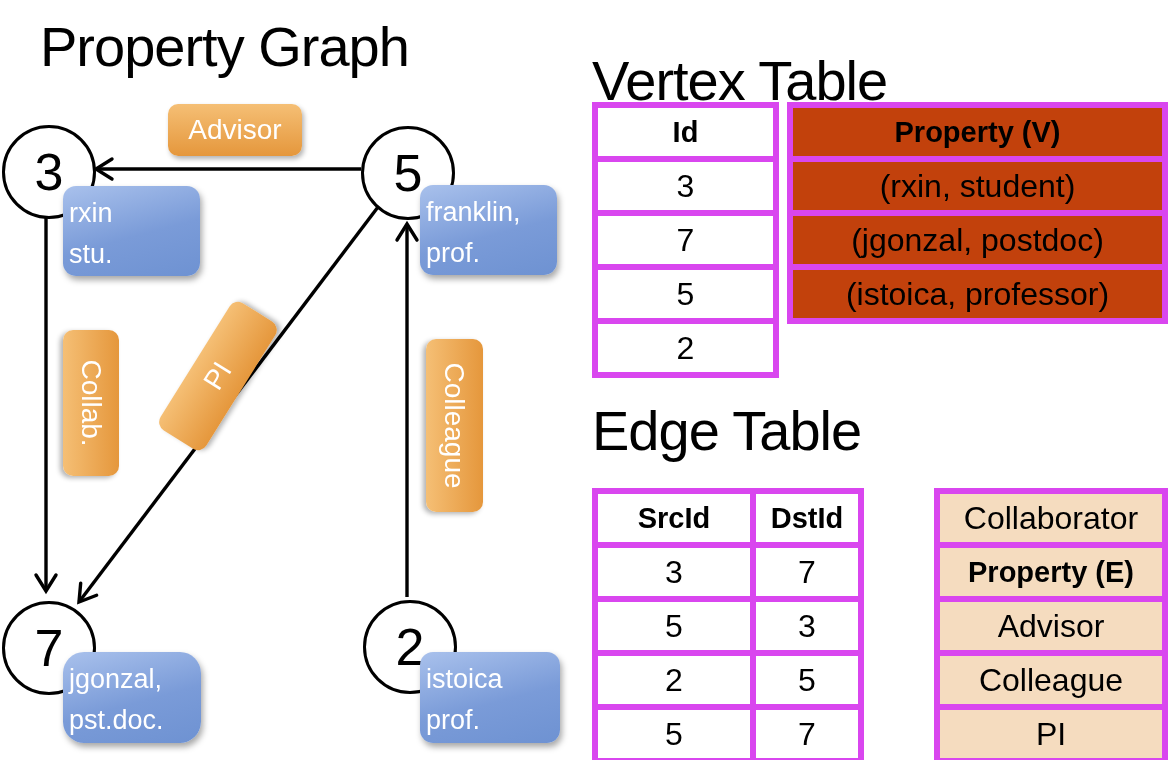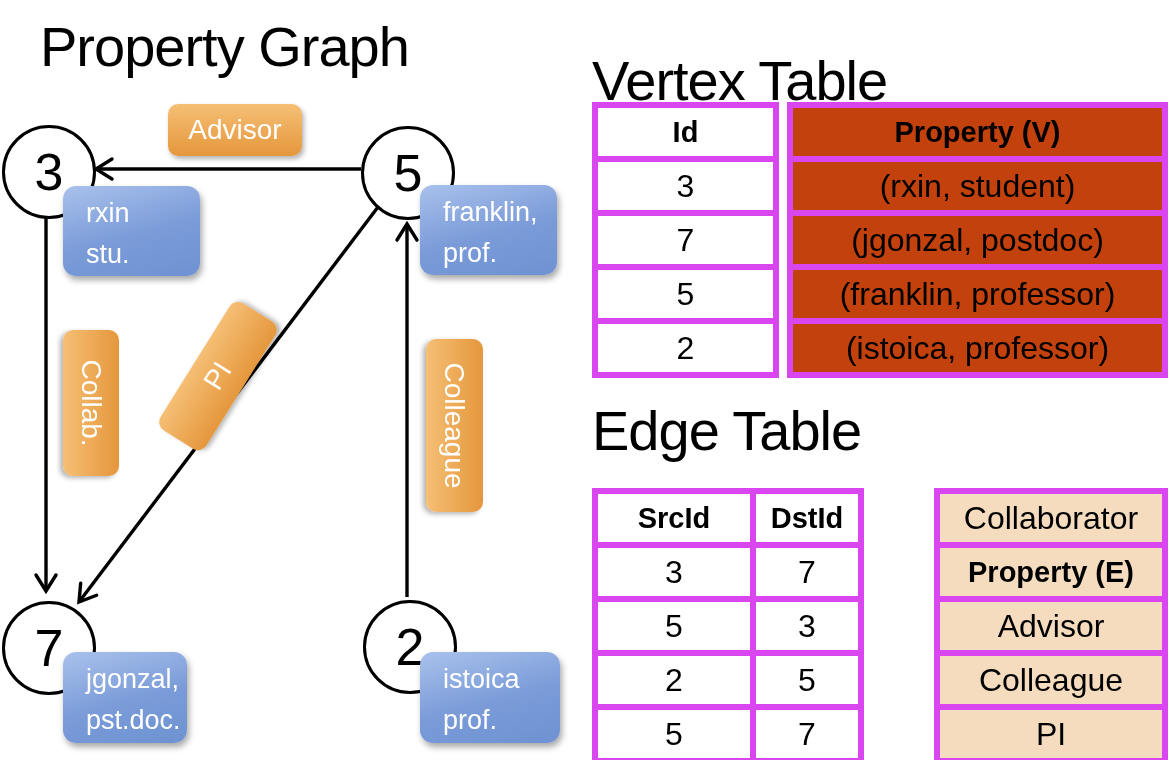--- a/index.html
+++ b/index.html
@@ -16,21 +16,21 @@
   #graph svg{position:absolute;left:0;top:0;}
   .gnode{
     position:absolute;width:88px;height:88px;border:3.5px solid #000;border-radius:50%;
     background:#fff;display:flex;align-items:center;justify-content:center;
     font-size:52px;font-weight:300;
   }
   .vbox{
     position:absolute;box-sizing:border-box;border-radius:13px;
     background:linear-gradient(165deg,#A9C1EC 0%,#7A9BD8 55%,#6E92D2 100%);
     color:#fff;font-size:27px;font-weight:300;line-height:41px;
-    padding:7px 0 0 23px;box-shadow:2px 4px 6px rgba(0,0,0,0.35);
+    padding:7px 0 0 6px;box-shadow:2px 4px 6px rgba(0,0,0,0.35);
   }
   .ebox{
     position:absolute;box-sizing:border-box;border-radius:10px;
     color:#fff;font-size:28px;font-weight:300;
     display:flex;align-items:center;justify-content:center;
     box-shadow:2px 3px 5px rgba(0,0,0,0.30);
   }
   .ebox.h{background:linear-gradient(180deg,#F5BF75 0%,#E5973C 100%);}
   .ebox.v{background:linear-gradient(0deg,#F5BF75 0%,#E5973C 100%);}
   
@@ -83,21 +83,21 @@
       </div>
 
     <div class="vbox" style="left:63px;top:186px;width:137px;height:90px;">
       <div>rxin</div>
       <div>stu.</div>
     </div>
     <div class="vbox" style="left:420px;top:185px;width:137px;height:90px;">
       <div>franklin,</div>
       <div>prof.</div>
     </div>
-    <div class="vbox" style="left:63px;top:652px;width:124px;height:91px;">
+    <div class="vbox" style="left:63px;top:652px;width:138px;height:91px;border-radius:21px;">
       <div>jgonzal,</div>
       <div>pst.doc.</div>
     </div>
     <div class="vbox" style="left:420px;top:652px;width:140px;height:91px;">
       <div>istoica</div>
       <div>prof.</div>
     </div>
   </div>
 
   <div class="title" style="left:592px;top:16px;width:576px;margin-top:32px;">Vertex Table</div>
@@ -125,23 +125,20 @@
   <table class="ptable" style="left:787px;top:102px;width:381px;">
     <tbody>
         <tr>
           <th class="cell-blue">Property (V)</th>
         </tr>
     <tr>
           <td class="cell-blue">(rxin, student)</td>
         </tr>
     <tr>
           <td class="cell-blue">(jgonzal, postdoc)</td>
-        </tr>
-    <tr>
-          <td class="cell-blue">(franklin, professor)</td>
         </tr>
     <tr>
           <td class="cell-blue">(istoica, professor)</td>
         </tr>
   </tbody>
     </table>
 
   <div class="title" style="left:592px;top:398px;width:576px;">Edge Table</div>
 
   <table class="ptable" style="left:592px;top:488px;width:272px;">

